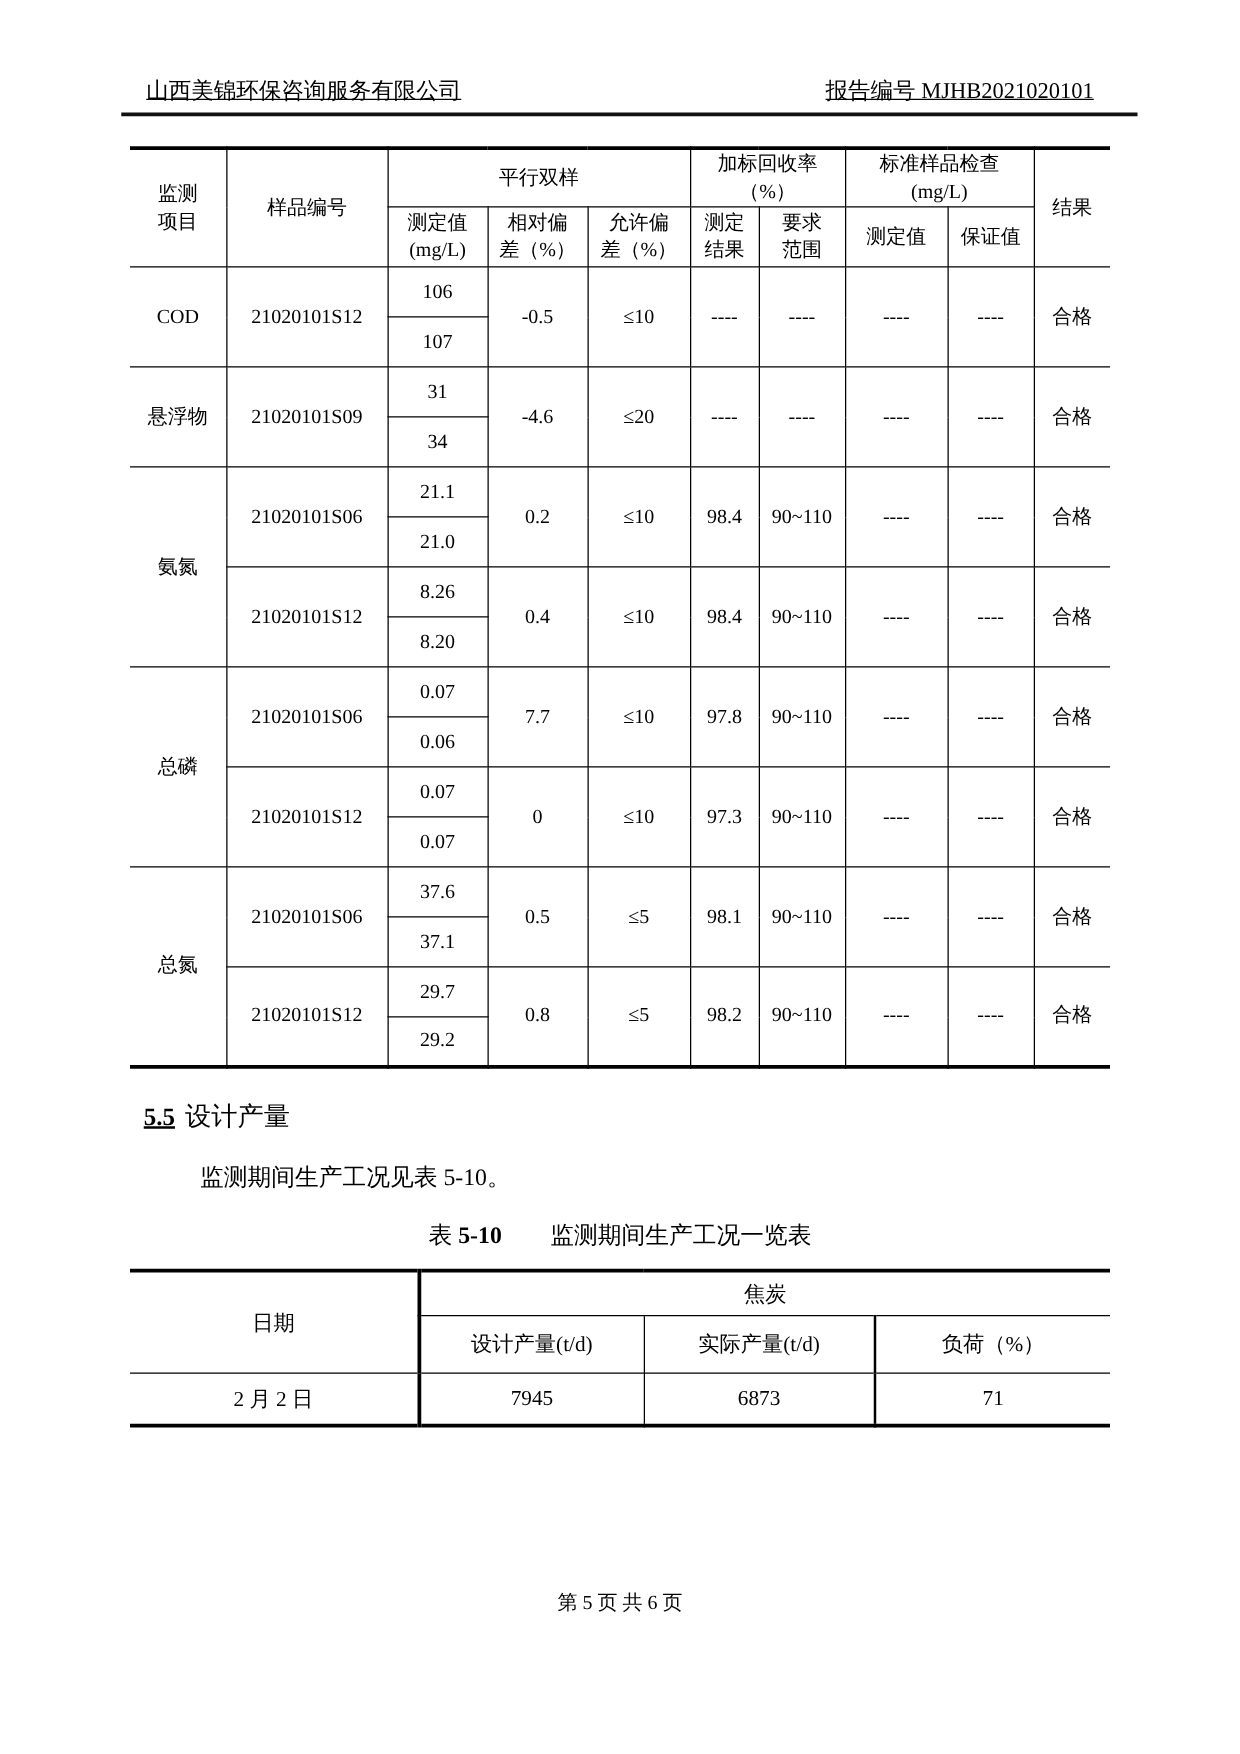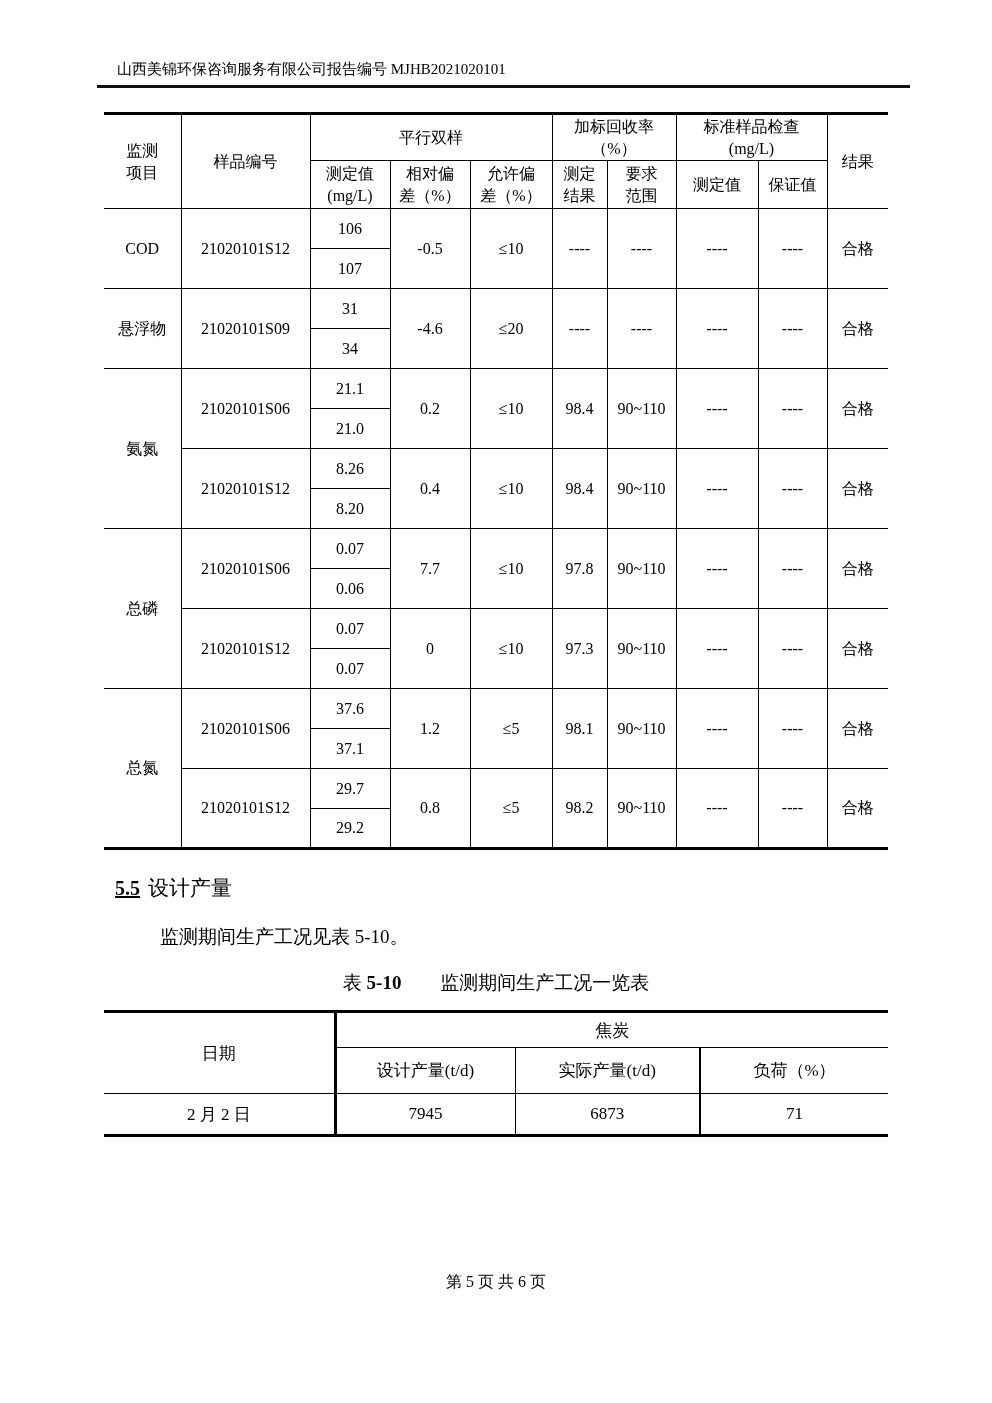--- a/index.html
+++ b/index.html
@@ -9,22 +9,22 @@
     font-family: "Liberation Serif", "DejaVu Serif", serif;
     color: #000;
     position: relative;
     overflow: hidden;
   }
   .page { position: relative; width: 992px; height: 1403px; background: #fff; }
 
   
   .page-header { margin: 0 82px 0 97px; padding-top: 60px; }
   .hdr-row {
-    display: flex; align-items: flex-end;
-    font-size: 15px; padding: 0 35px 6px 20px;
+    display: flex; justify-content: space-between; align-items: flex-end;
+    font-size: 18px; padding: 0 35px 6px 20px; text-decoration: underline;
   }
   .hdr-rule { border-bottom: 3px solid #111; }
 
   
   table { border-collapse: collapse; table-layout: fixed; }
   .qc-table {
     margin: 24px 0 0 104px; width: 784px;
     border-top: 3px solid #000; border-bottom: 3px solid #000;
   }
   .qc-table th, .qc-table td {
@@ -217,21 +217,21 @@
           <td rowspan="2">----</td>
           <td rowspan="2" class="last-col">合格</td>
         </tr>
         <tr class="half">
           <td>0.07</td>
         </tr>
         <tr class="half">
           <td rowspan="4" class="first-col">总氮</td>
           <td rowspan="2">21020101S06</td>
           <td>37.6</td>
-          <td rowspan="2">1.2</td>
+          <td rowspan="2">0.5</td>
           <td rowspan="2">≤5</td>
           <td rowspan="2">98.1</td>
           <td rowspan="2">90~110</td>
           <td rowspan="2">----</td>
           <td rowspan="2">----</td>
           <td rowspan="2" class="last-col">合格</td>
         </tr>
         <tr class="half">
           <td>37.1</td>
         </tr>

